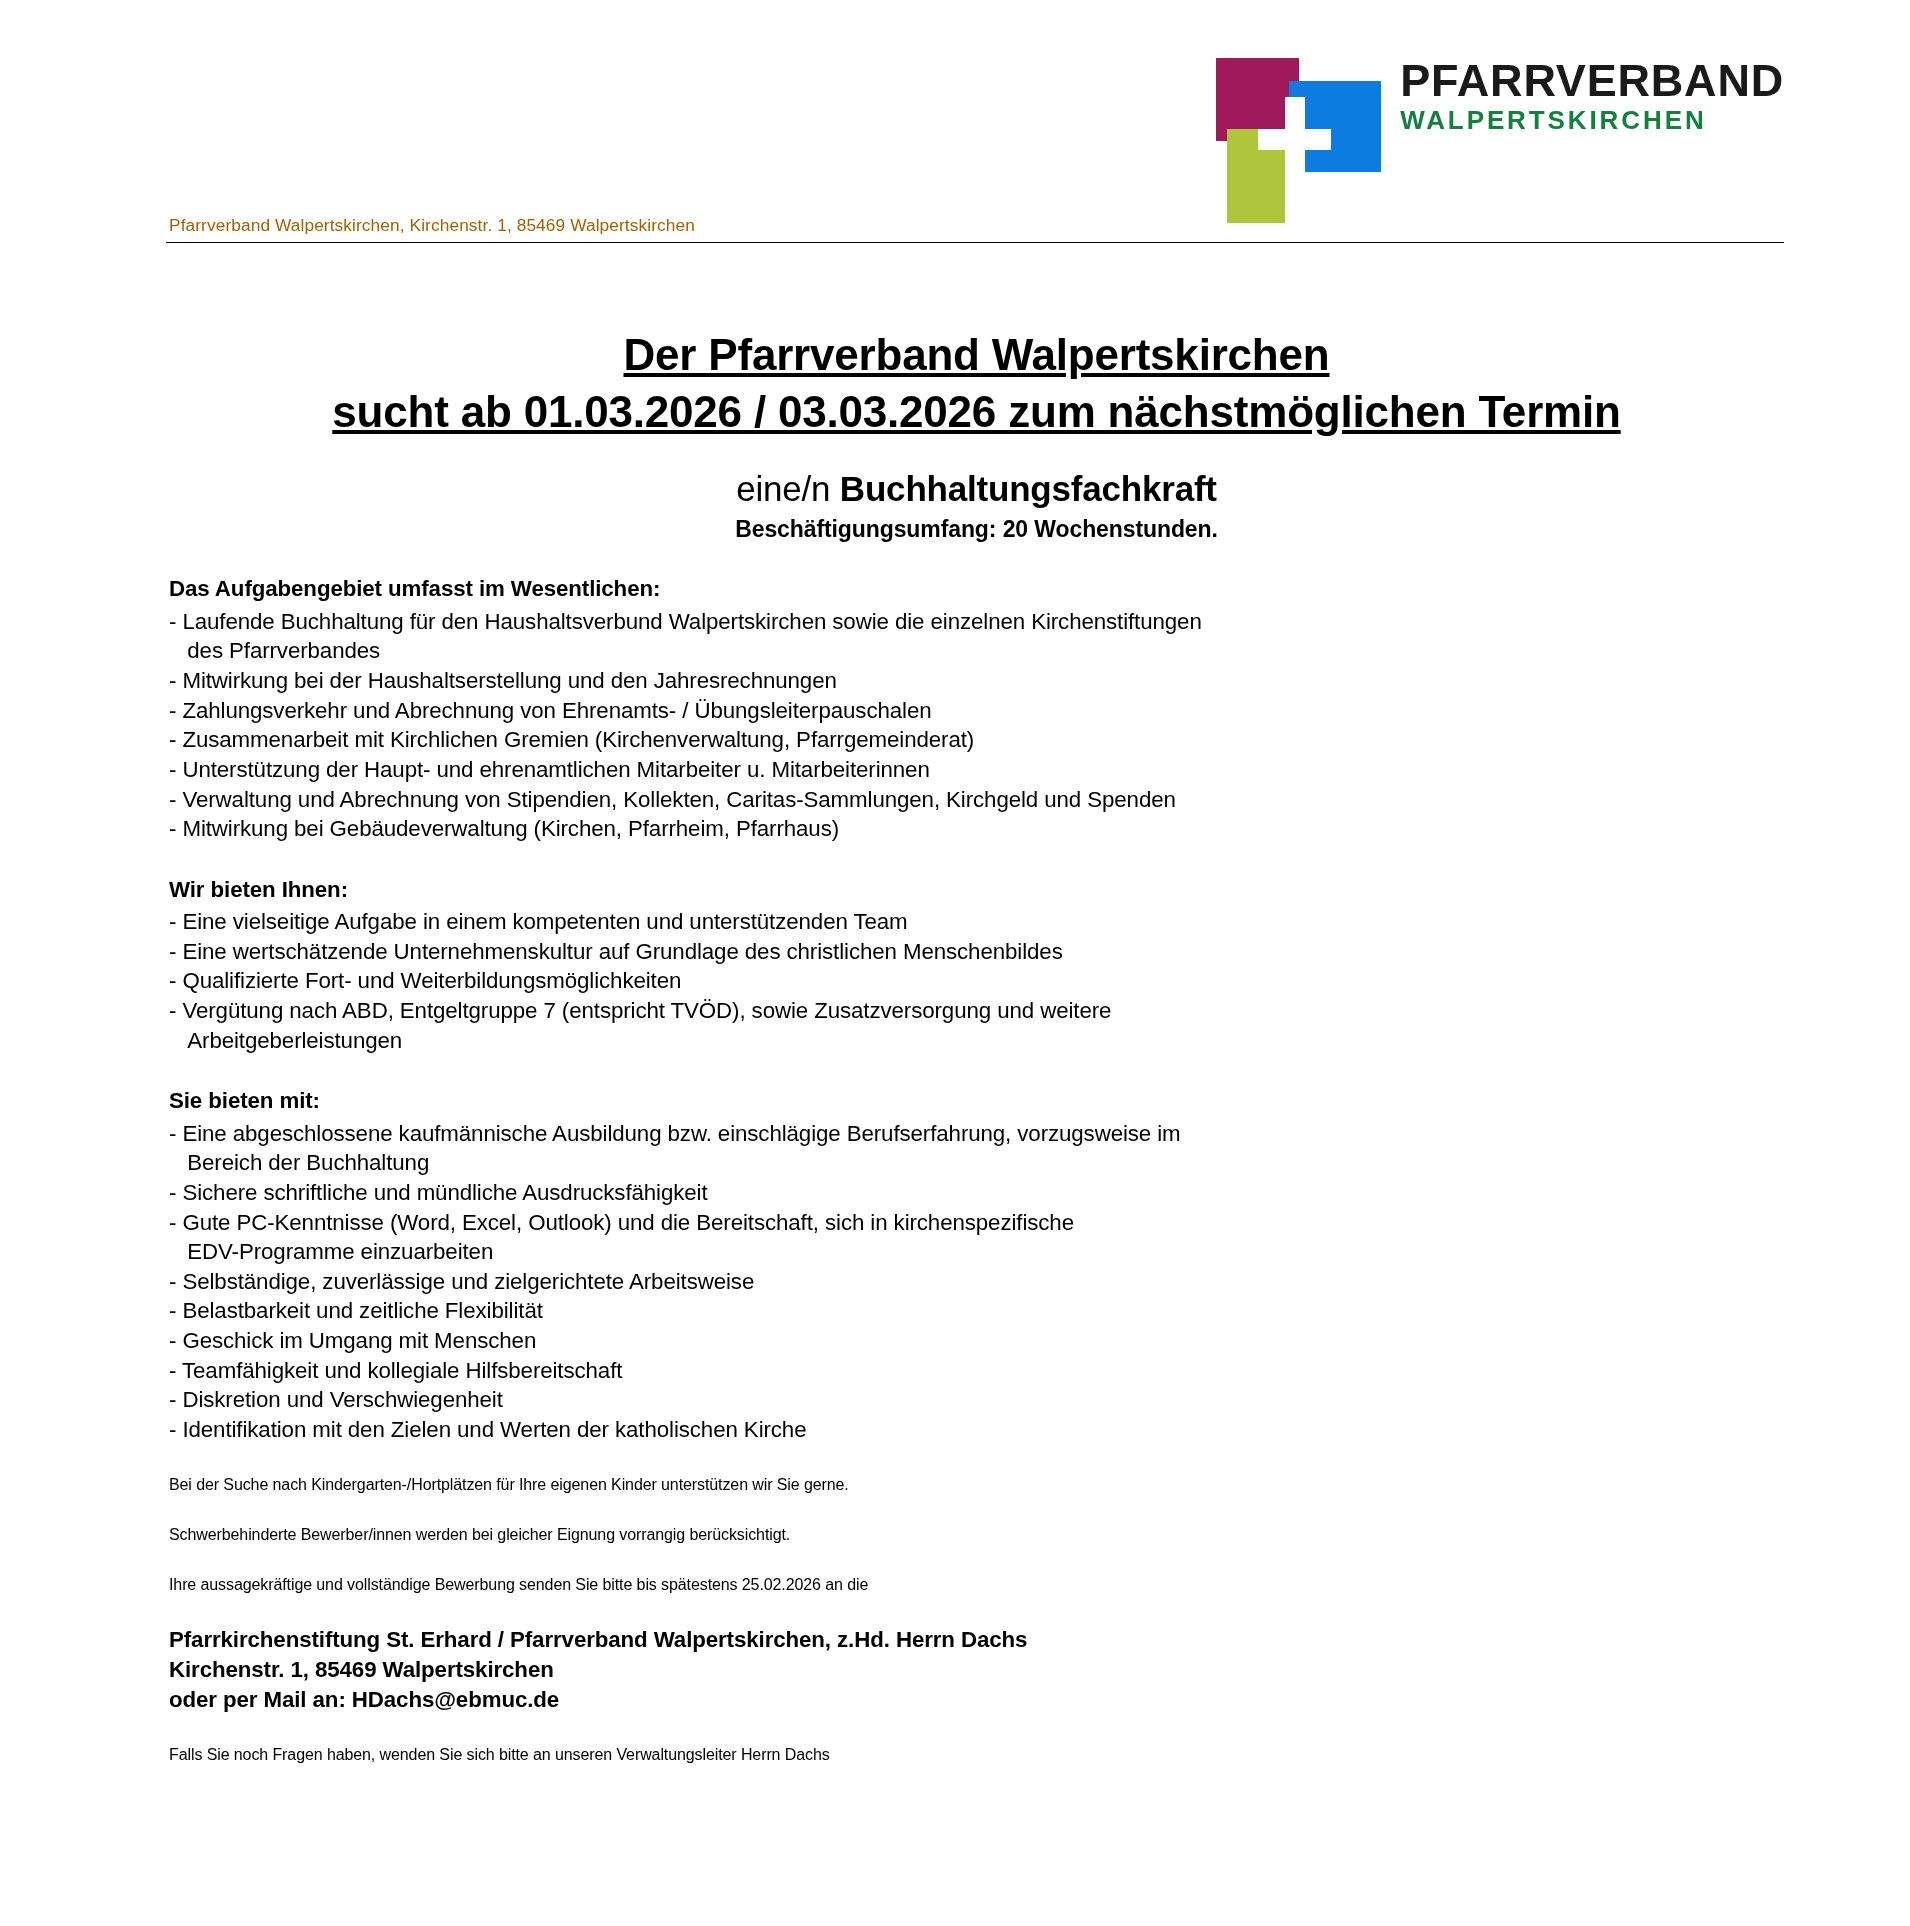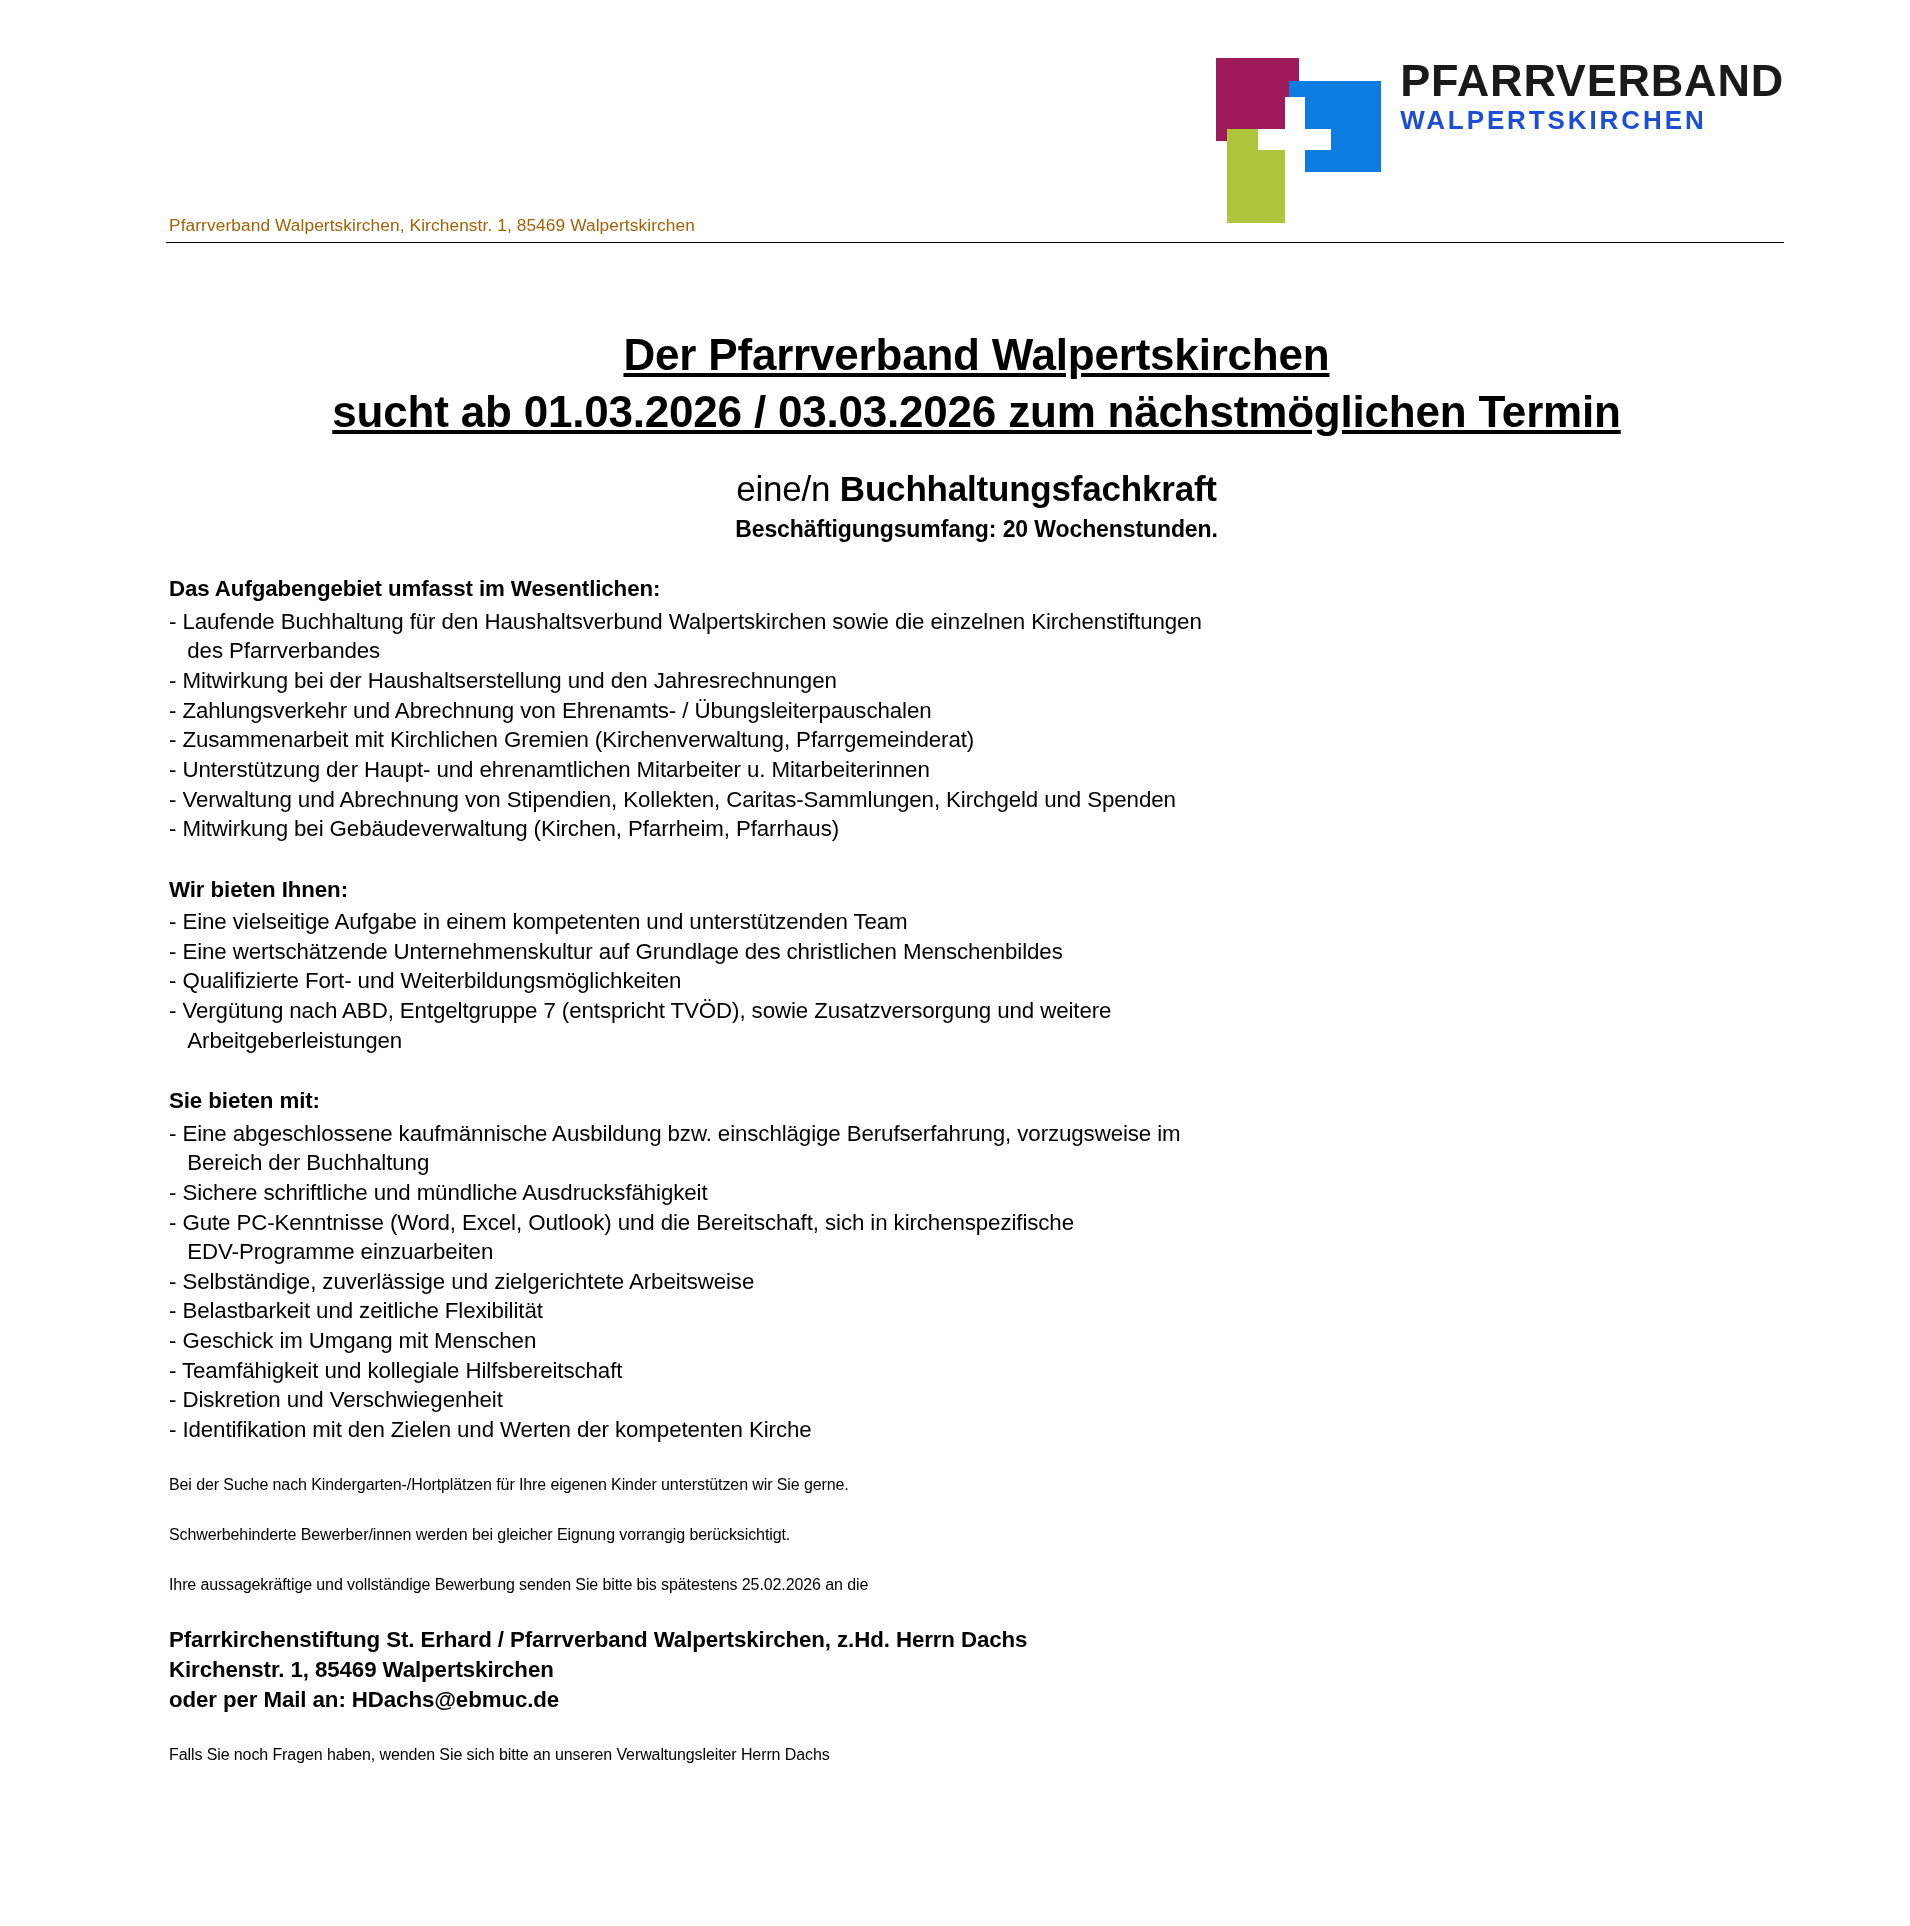--- a/index.html
+++ b/index.html
@@ -203,21 +203,21 @@
         <div class="logo-sq sq-magenta" style="background: rgb(158, 26, 91);"></div>
         <div class="logo-sq sq-blue" style="background: rgb(12, 124, 224);"></div>
         <div class="logo-sq sq-green" style="background: rgb(175, 198, 60);"></div>
         <div class="logo-cross">
           <div class="cross-v"></div>
           <div class="cross-h"></div>
         </div>
       </div>
       <div class="logo-words">
         <span class="logo-word-main" style="color: rgb(26, 26, 26);">PFARRVERBAND</span>
-        <span class="logo-word-sub" style="color: #1d4ed8;">WALPERTSKIRCHEN</span>
+        <span class="logo-word-sub" style="color: #15803d;">WALPERTSKIRCHEN</span>
       </div>
     </div>
 
     <div class="sender-line">Pfarrverband Walpertskirchen, Kirchenstr. 1, 85469 Walpertskirchen</div>
     <div class="rule"></div>
   </div>
 
   <div class="content">
 
     <div class="title-block">
@@ -256,21 +256,21 @@
       <div class="bullet">- Eine abgeschlossene kaufmännische Ausbildung bzw. einschlägige Berufserfahrung, vorzugsweise im
    Bereich der Buchhaltung</div>
       <div class="bullet">- Sichere schriftliche und mündliche Ausdrucksfähigkeit</div>
       <div class="bullet">- Gute PC-Kenntnisse (Word, Excel, Outlook) und die Bereitschaft, sich in kirchenspezifische
    EDV-Programme einzuarbeiten</div>
       <div class="bullet">- Selbständige, zuverlässige und zielgerichtete Arbeitsweise</div>
       <div class="bullet">- Belastbarkeit und zeitliche Flexibilität</div>
       <div class="bullet">- Geschick im Umgang mit Menschen</div>
       <div class="bullet">- Teamfähigkeit und kollegiale Hilfsbereitschaft</div>
       <div class="bullet">- Diskretion und Verschwiegenheit</div>
-      <div class="bullet">- Identifikation mit den Zielen und Werten der kompetenten Kirche</div>
+      <div class="bullet">- Identifikation mit den Zielen und Werten der katholischen Kirche</div>
     </div>
 
     <div class="para-block">
       <div class="para">Bei der Suche nach Kindergarten-/Hortplätzen für Ihre eigenen Kinder unterstützen wir Sie gerne.</div>
     </div>
 
     <div class="para-block">
       <div class="para">Schwerbehinderte Bewerber/innen werden bei gleicher Eignung vorrangig berücksichtigt.</div>
     </div>
 

